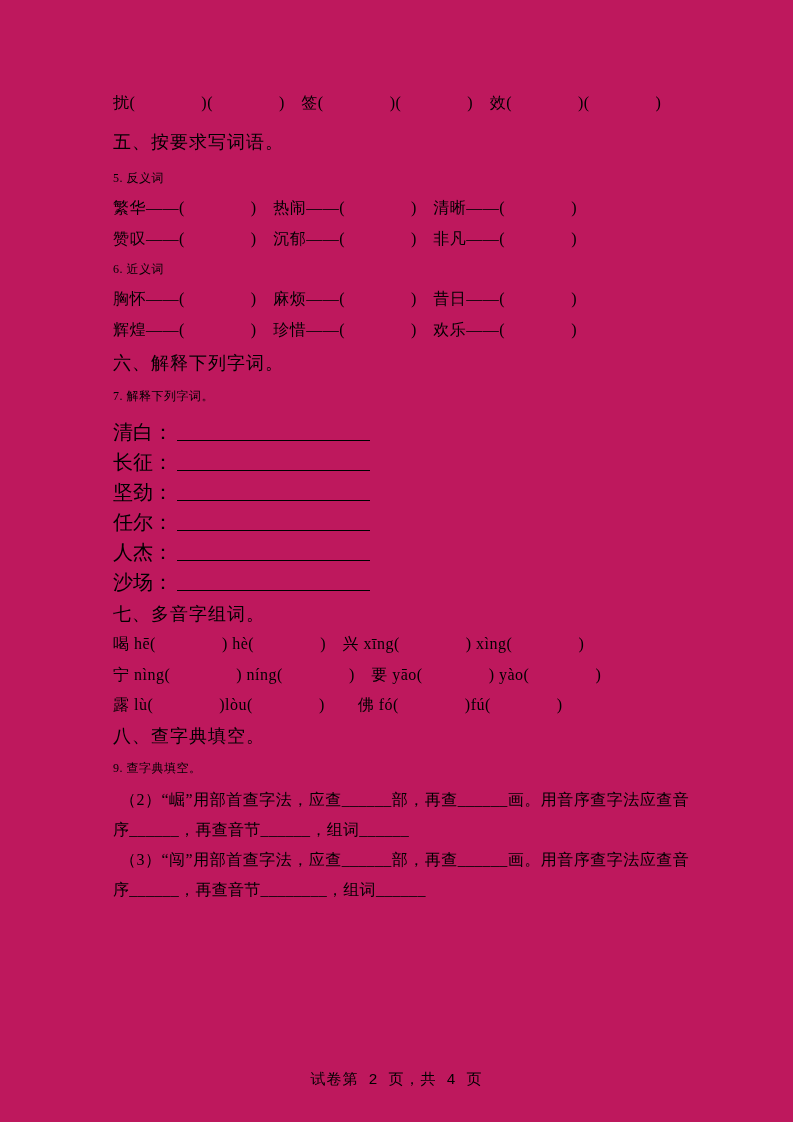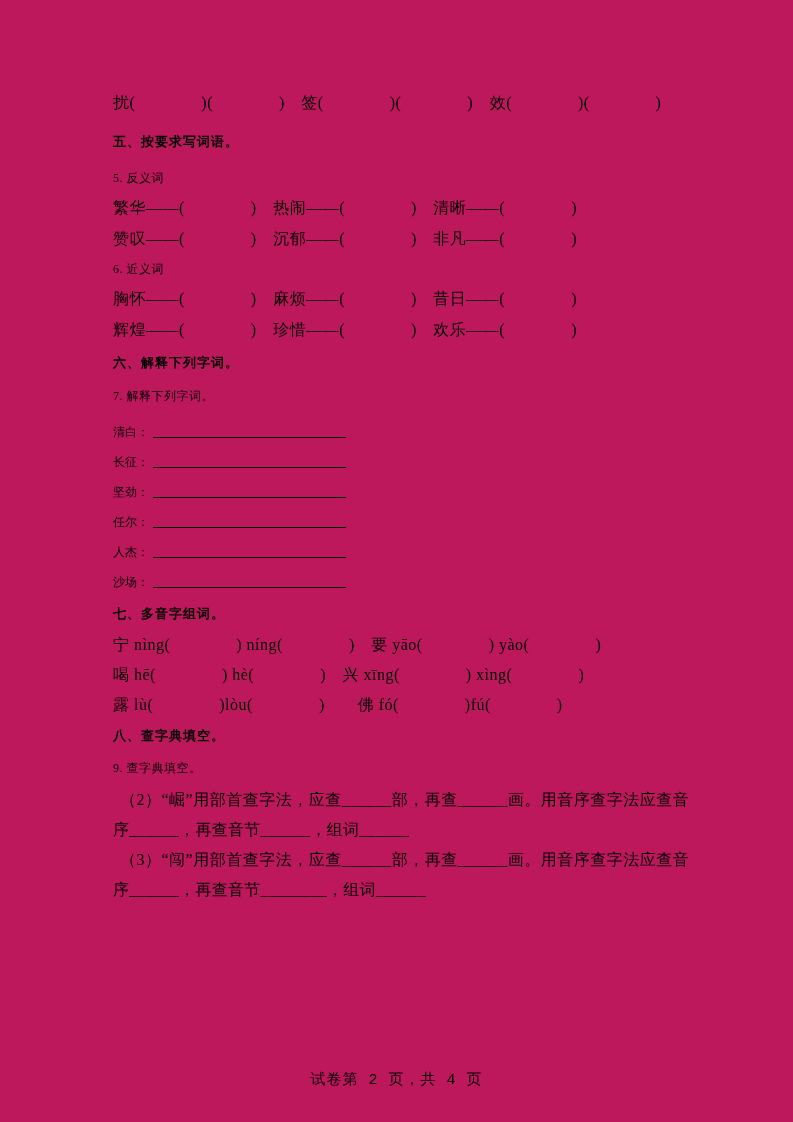--- a/index.html
+++ b/index.html
@@ -25,34 +25,34 @@
   .line {
     height: 30px;
     line-height: 30px;
     font-size: 16px;
     letter-spacing: 0.5px;
     white-space: nowrap;
   }
   .heading {
     height: 30px;
     line-height: 30px;
-    font-size: 13px;
-    font-weight: 700;
+    font-size: 18px;
+    font-weight: 400;
     letter-spacing: 1px;
   }
   .item-label {
     height: 30px;
     line-height: 30px;
     font-size: 12px;
     letter-spacing: 0.5px;
   }
   .def-line {
     height: 30px;
     line-height: 30px;
-    font-size: 12px;
+    font-size: 20px;
   }
   .answer-underline {
     display: inline-block;
     width: 193px;
     height: 16px;
     border-bottom: 1px solid #000;
     vertical-align: -2px;
     margin-left: 4px;
   }
   .para {
@@ -97,22 +97,22 @@
     <div class="heading mt-3">六、解释下列字词。</div>
     <div class="item-label mt-3">7. 解释下列字词。</div>
     <div class="def-line mt-6"><span>清白：</span><span class="answer-underline"></span></div>
     <div class="def-line"><span>长征：</span><span class="answer-underline"></span></div>
     <div class="def-line"><span>坚劲：</span><span class="answer-underline"></span></div>
     <div class="def-line"><span>任尔：</span><span class="answer-underline"></span></div>
     <div class="def-line"><span>人杰：</span><span class="answer-underline"></span></div>
     <div class="def-line"><span>沙场：</span><span class="answer-underline"></span></div>
 
     <div class="heading mt-2">七、多音字组词。</div>
+    <div class="line">喝 hē(　　　　) hè(　　　　)　兴 xīng(　　　　) xìng(　　　　)</div>
     <div class="line mt-1">宁 nìng(　　　　) níng(　　　　)　要 yāo(　　　　) yào(　　　　)</div>
-    <div class="line">喝 hē(　　　　) hè(　　　　)　兴 xīng(　　　　) xìng(　　　　)</div>
     <div class="line">露 lù(　　　　)lòu(　　　　)　　佛 fó(　　　　)fú(　　　　)</div>
 
     <div class="heading mt-1">八、查字典填空。</div>
     <div class="item-label mt-2">9. 查字典填空。</div>
     <p class="para mt-2">（2）“崛”用部首查字法，应查______部，再查______画。用音序查字法应查音序______，再查音节______，组词______</p>
     <p class="para">（3）“闯”用部首查字法，应查______部，再查______画。用音序查字法应查音序______，再查音节________，组词______</p>
 
   </div>
 
   <div class="footer">试卷第 2 页，共 4 页</div>

